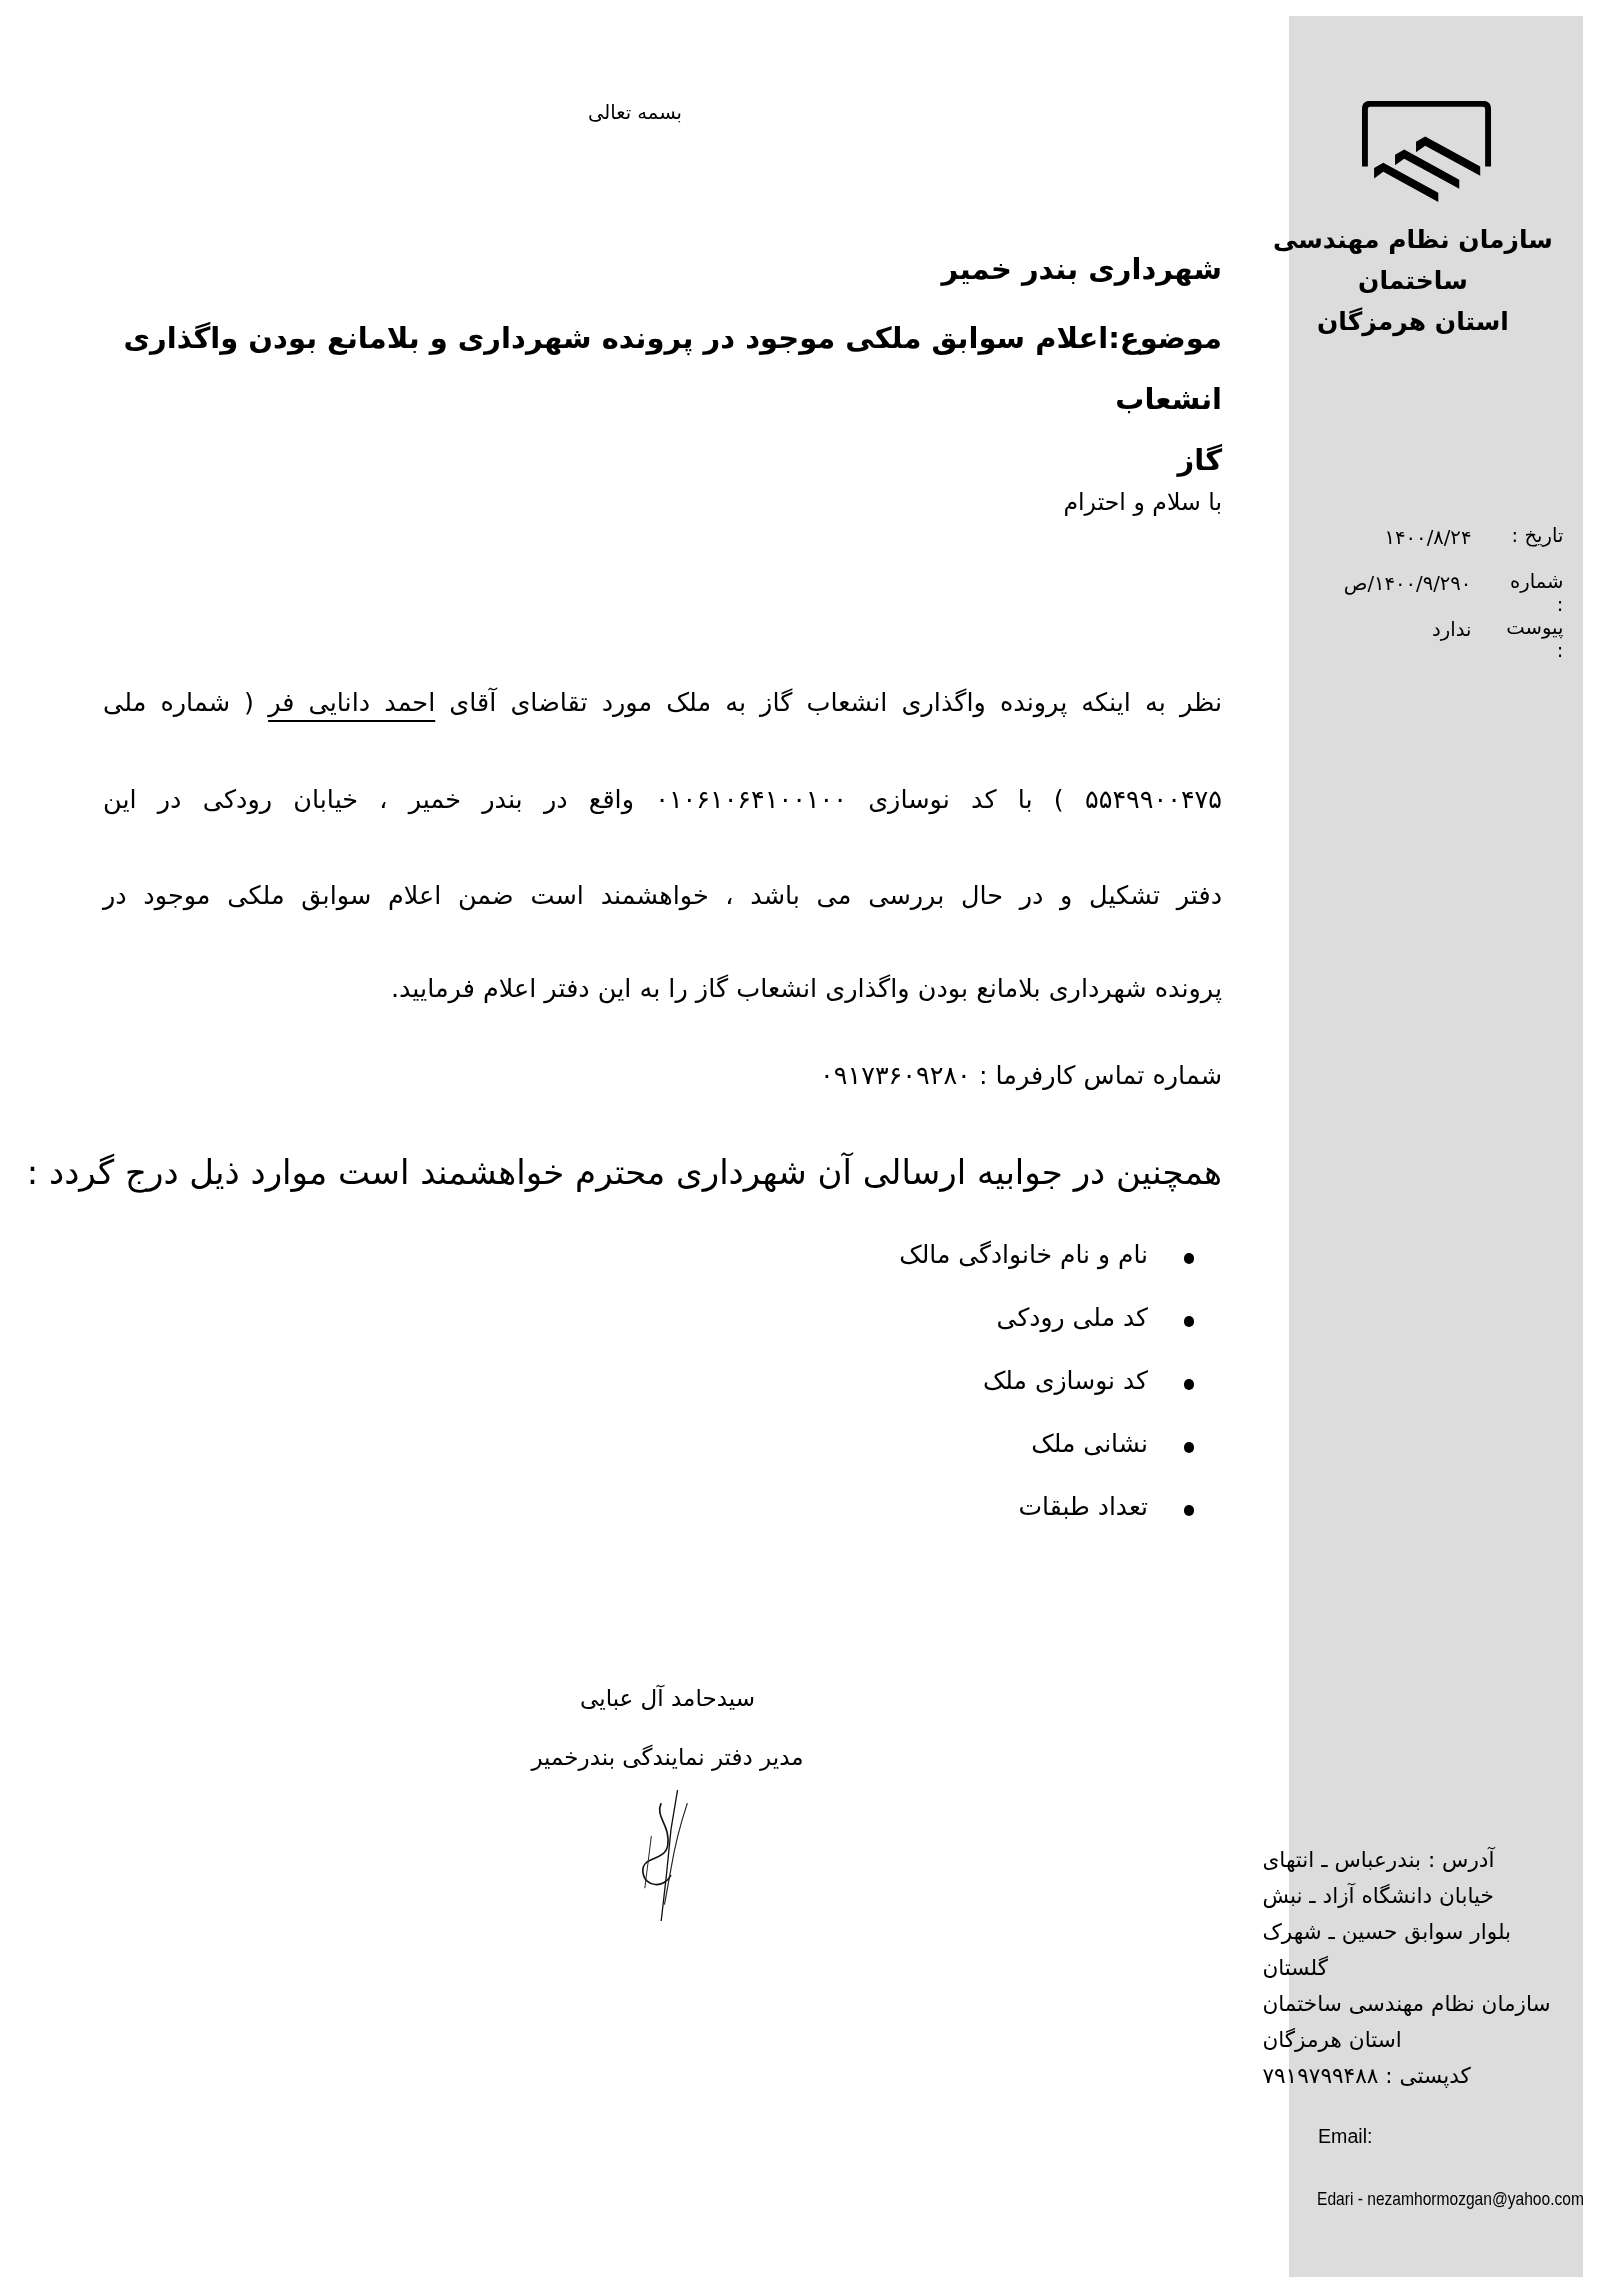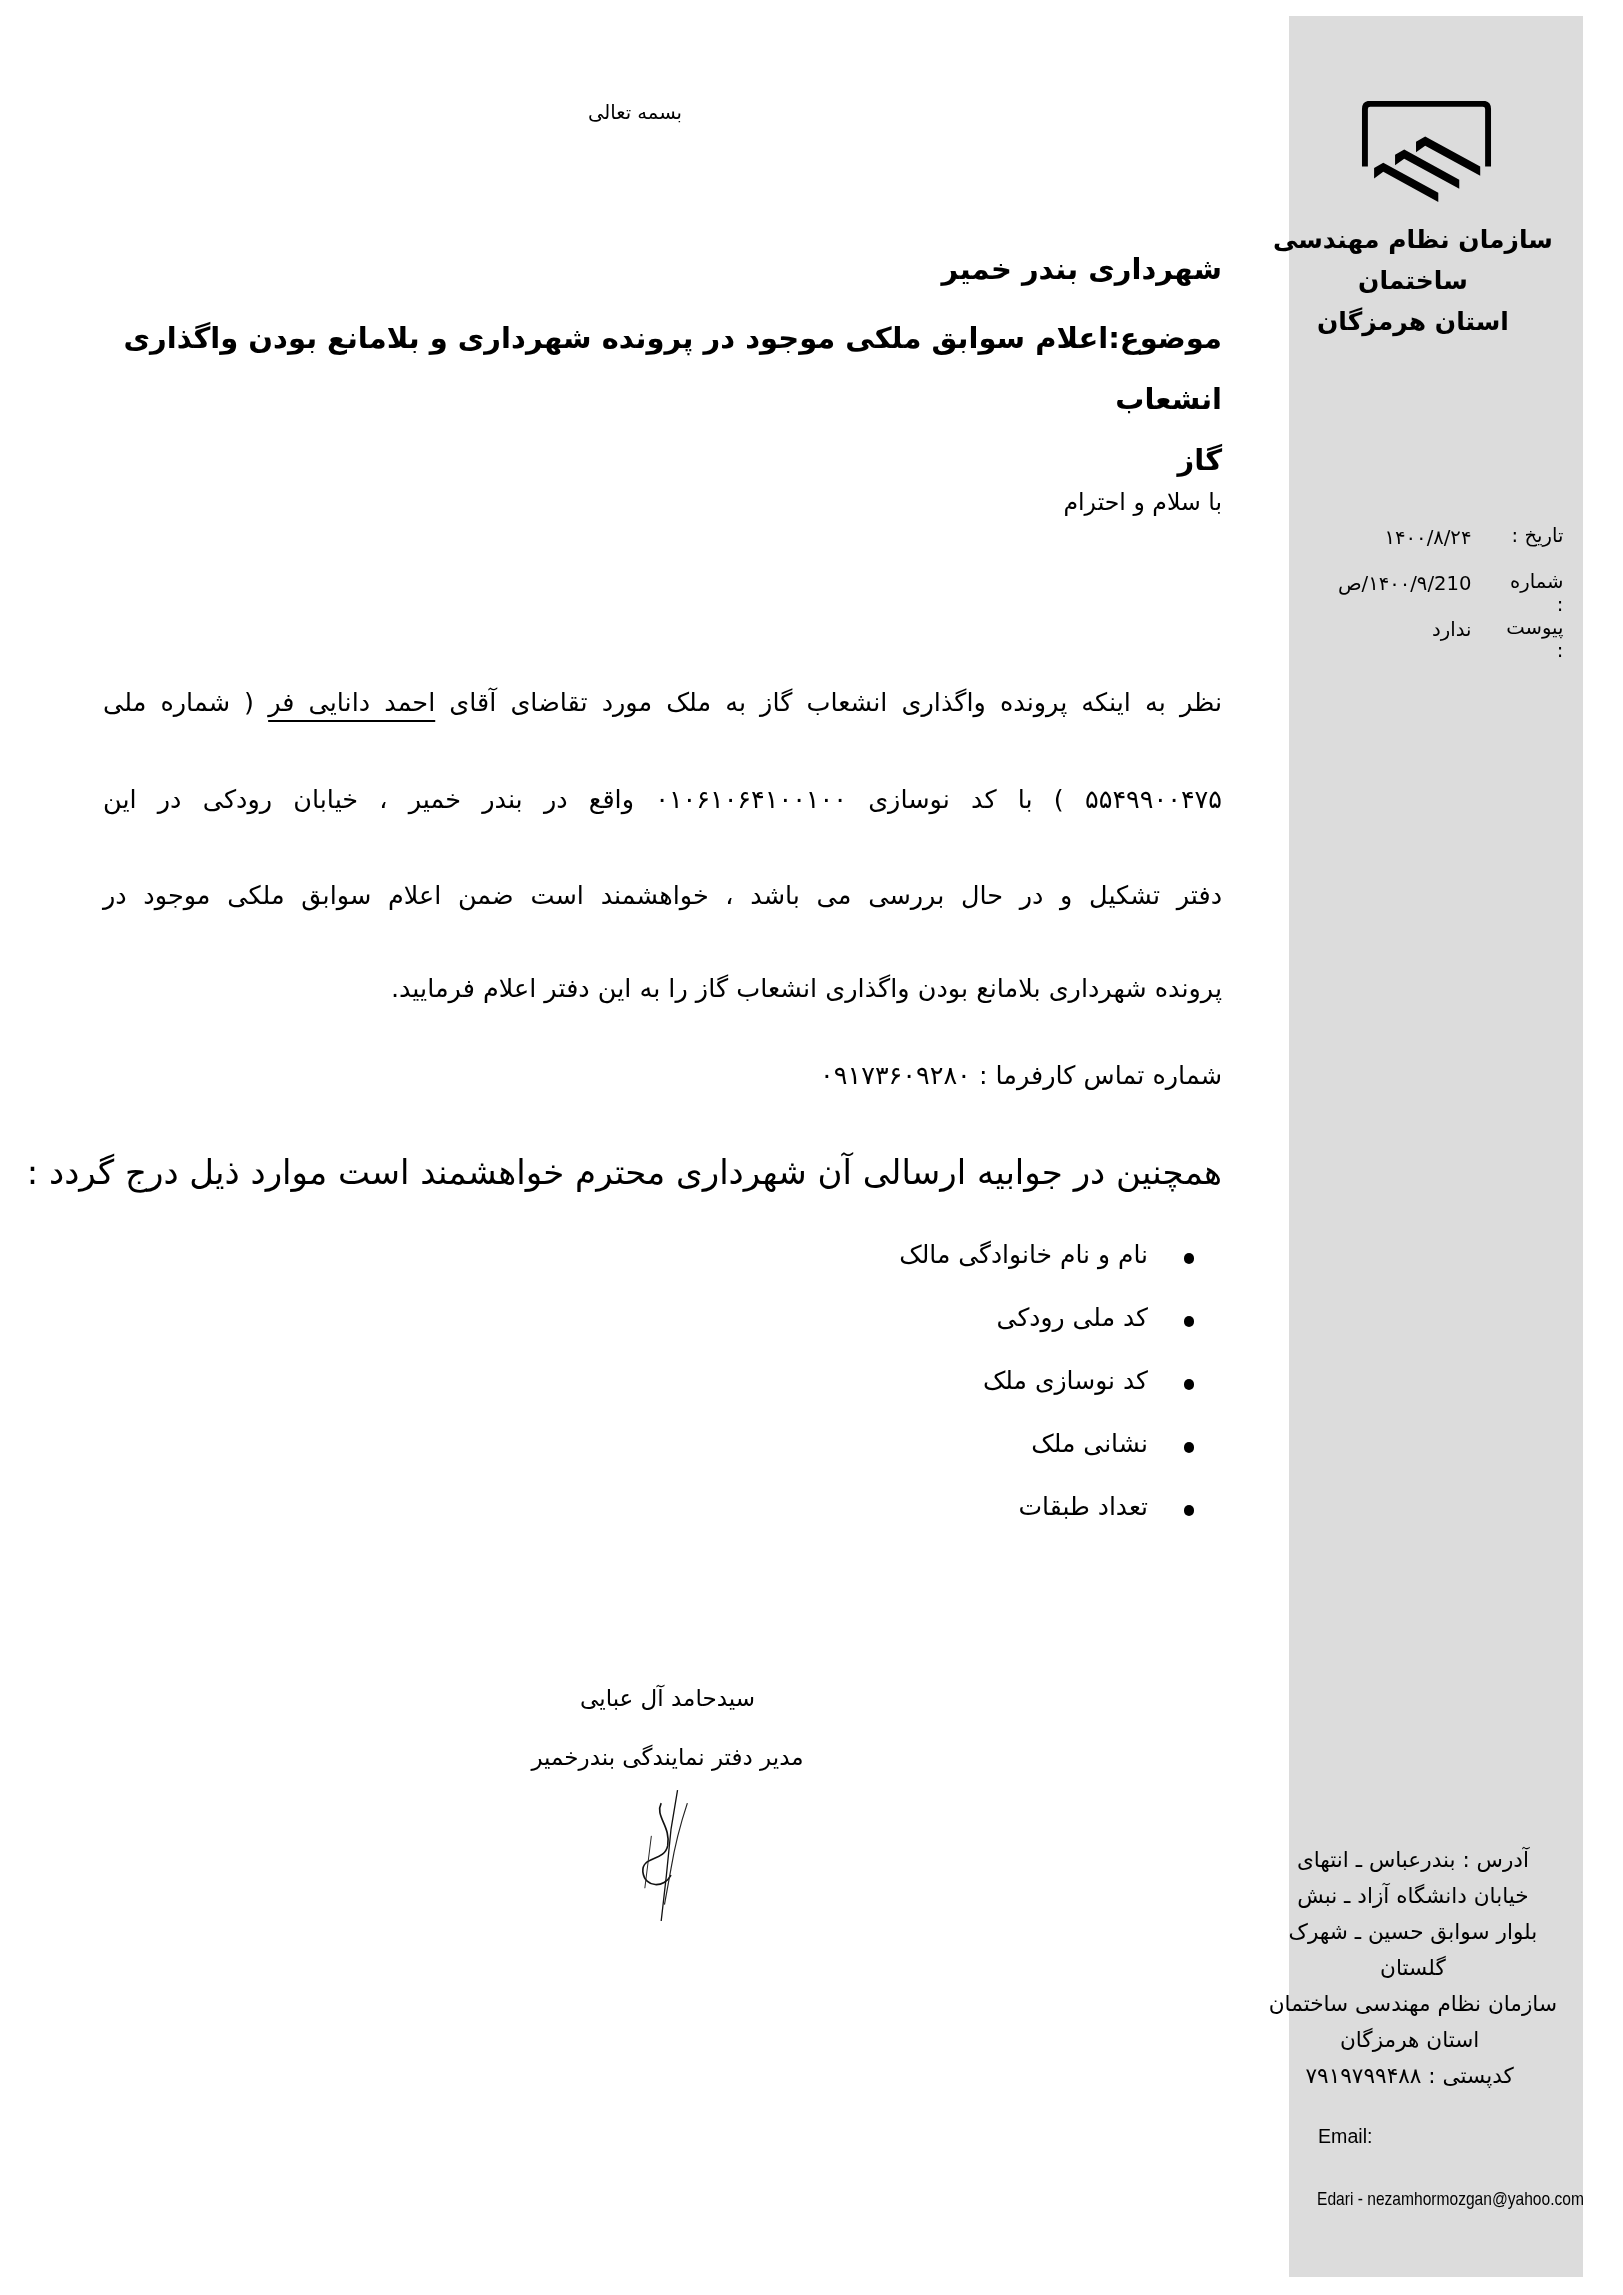--- a/index.html
+++ b/index.html
@@ -14,21 +14,21 @@
     .sidebar {
       position: absolute; left: 1289px; top: 15.7px; width: 294px; height: 2261px;
       background: #dcdcdc;
     }
     .logo { position: absolute; left: 72px; top: 85px; width: 131px; height: 105px; }
     .org-name { position: absolute; right: 19.6px; top: 203px; width: 301px; text-align: center;
       font-weight: bold; font-size: 25px; line-height: 41px; }
     .meta-row { position: absolute; right: 19.6px; width: 301px; height: 33px; font-size: 19.6px; }
     .meta-label { position: absolute; right: 0; top: 0; width: 65px; text-align: right; }
     .meta-value { position: absolute; right: 92px; top: 2.6px; text-align: right; white-space: nowrap; }
-    .address { position: absolute; right: 19.6px; top: 1826px; width: 301px; font-size: 21.6px; line-height: 36px; text-align: center; }
+    .address { position: absolute; right: 19.6px; top: 1826px; width: 301px; font-size: 21.6px; line-height: 36px; text-align: left; }
     .email-label { position: absolute; left: 29px; top: 2109px; font-family: "Liberation Sans", sans-serif; font-size: 19.6px; direction: ltr; }
     .email-value { position: absolute; left: 27.5px; top: 2172px; font-family: "Liberation Sans", sans-serif; font-size: 19px; direction: ltr; transform: scaleX(0.82); transform-origin: left top; white-space: nowrap; }
 
     
     .basmala { position: absolute; left: 537px; top: 101px; width: 196px; text-align: center; font-size: 19.6px; }
     .recipient { position: absolute; right: 401px; top: 252px; font-weight: bold; font-size: 29px; white-space: nowrap; }
     .subject { position: absolute; right: 401px; top: 308px; width: 1113px; font-weight: bold; font-size: 29px; line-height: 61px; text-align: right; }
     .greeting { position: absolute; right: 401px; top: 488px; font-size: 23.6px; white-space: nowrap; }
     .body-line { position: absolute; right: 401px; width: 1119px; font-size: 25.5px; text-align: justify; text-align-last: justify; white-space: nowrap; }
     .body-line.last { text-align-last: right; }
@@ -91,21 +91,21 @@
     <div>سازمان نظام مهندسی ساختمان</div>
     <div>استان هرمزگان</div>
   </div>
 
   <div class="meta-row rtl" style="top:508px;">
     <span class="meta-label">تاریخ :</span>
     <span class="meta-value">۱۴۰۰/۸/۲۴</span>
   </div>
   <div class="meta-row rtl" style="top:554px;">
     <span class="meta-label">شماره :</span>
-    <span class="meta-value">۱۴۰۰/۹/210/ص</span>
+    <span class="meta-value">۱۴۰۰/۹/۲۹۰/ص</span>
   </div>
   <div class="meta-row rtl" style="top:600px;">
     <span class="meta-label">پیوست :</span>
     <span class="meta-value">ندارد</span>
   </div>
 
   <div class="address rtl">
     <div>آدرس : بندرعباس ـ انتهای</div>
     <div>خیابان دانشگاه آزاد ـ نبش</div>
     <div>بلوار سوابق حسین ـ شهرک</div>

